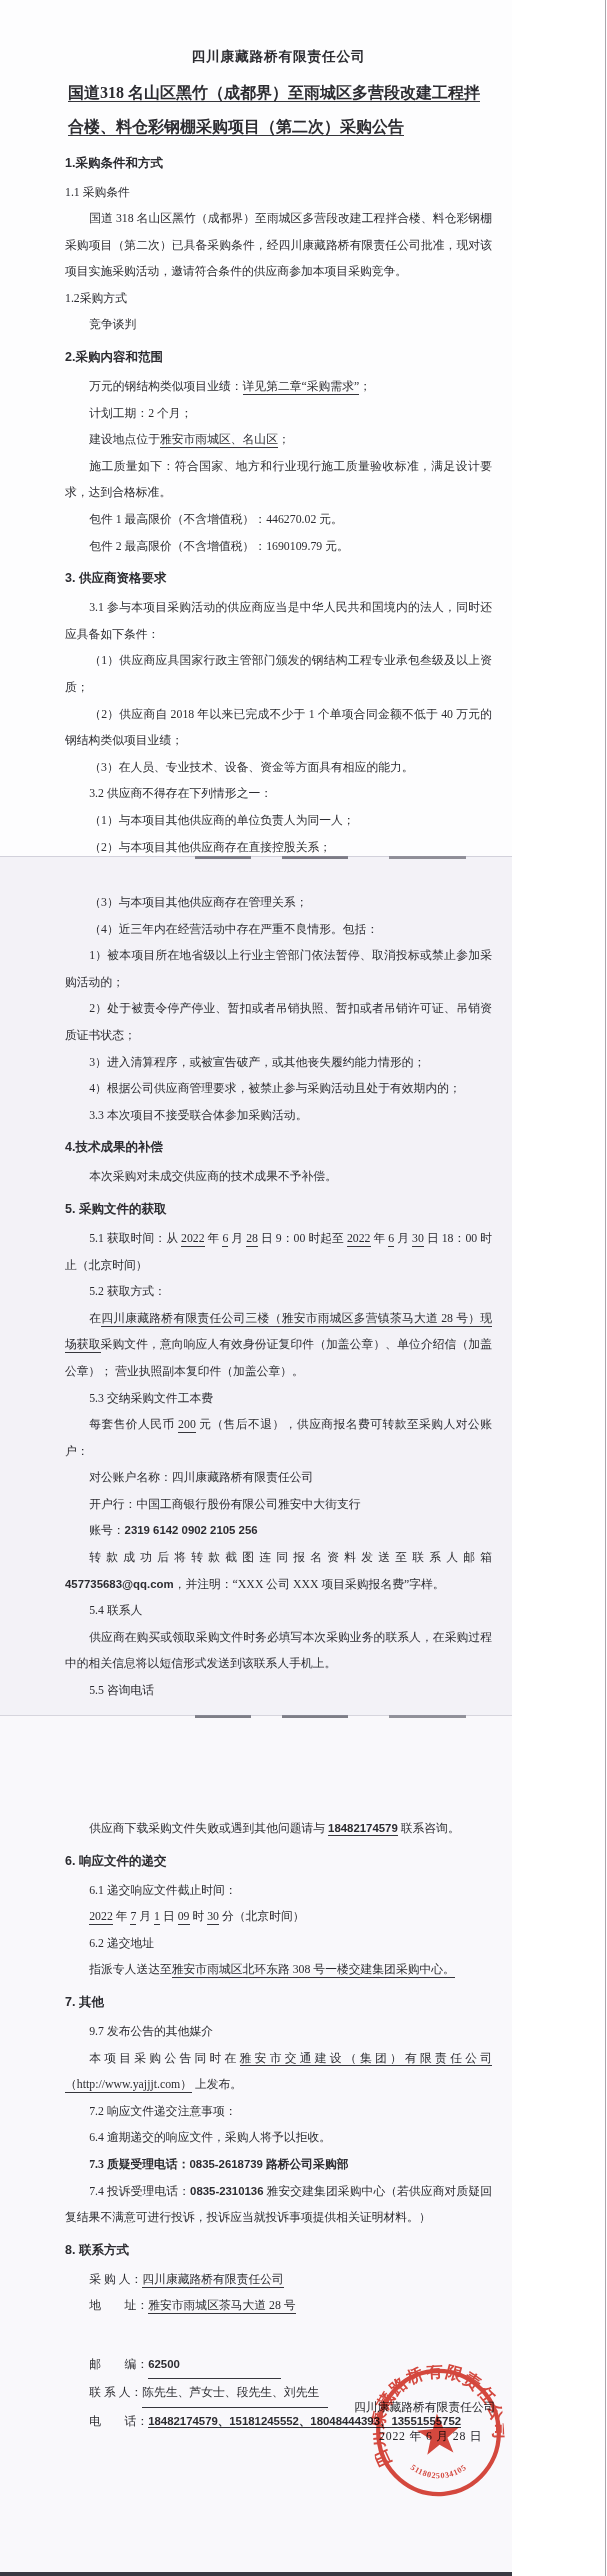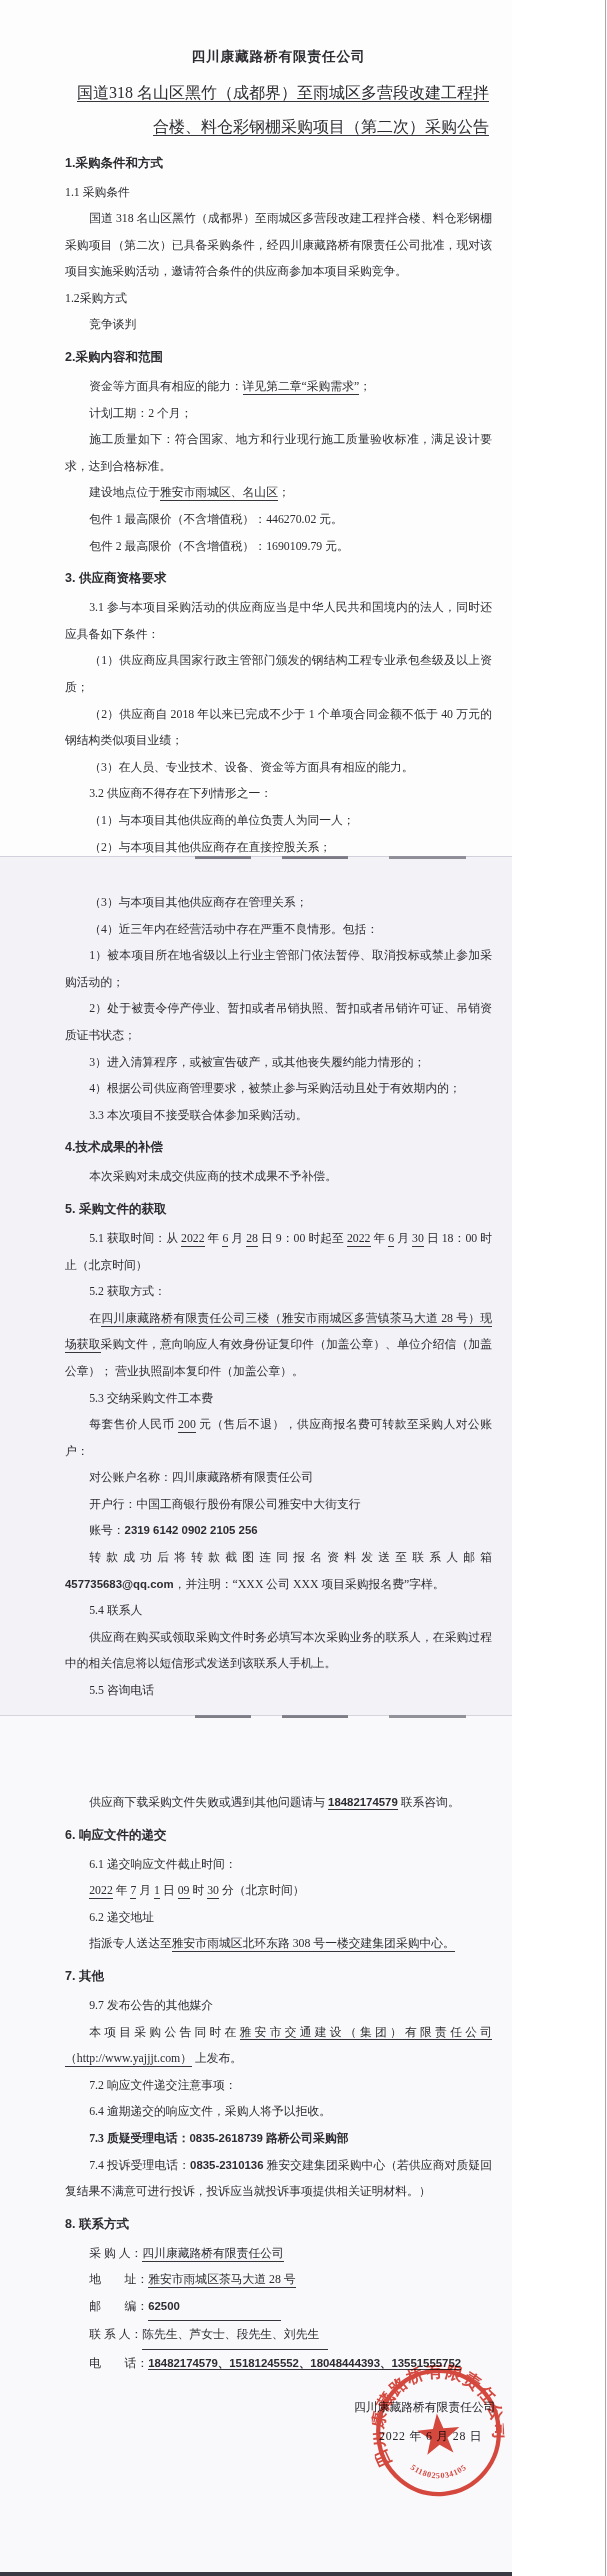--- a/index.html
+++ b/index.html
@@ -15,35 +15,35 @@
     background-image:linear-gradient(90deg,
       transparent 0 38%, rgba(60,60,72,.65) 38% 49%,
       transparent 49% 55%, rgba(60,60,72,.65) 55% 68%,
       transparent 68% 76%, rgba(60,60,72,.55) 76% 91%, transparent 91%);
     border-top:0.8px solid rgba(150,150,165,.35);}
 
   .content{position:relative;color:#2c2c31;font-size:11.8px;line-height:26.6px;
     text-align:justify;padding:0 20px 0 65px;}
   .page-1 .content{padding-top:39px;}
   .page-2 .content{padding-top:33px;}
-  .page-3 .content{padding-top:74px;}
+  .page-3 .content{padding-top:100px;}
 
   .blk{margin:0;}
   .p{text-indent:2.05em;}
   .p0{text-indent:0;}
   .bold{font-weight:bold;}
   .title1{text-align:center;text-indent:0;font-weight:bold;font-size:13.7px;line-height:35px;
     font-family:"Liberation Sans","DejaVu Sans",sans-serif;letter-spacing:0.8px;}
-  .title2{text-align:right;text-indent:0;font-weight:normal;font-size:16px;line-height:34px;
+  .title2{text-align:left;text-indent:0;font-weight:bold;font-size:16px;line-height:34px;
     margin:1.5px 0 3px;padding:0 3px;}
   .h1{text-indent:0;font-weight:bold;font-size:12.5px;line-height:32px;margin-top:3px;
     font-family:"Liberation Sans","DejaVu Sans",sans-serif;}
 
   .u{border-bottom:1.1px solid #36363c;padding-bottom:0.8px;}
-  .b{font-family:"Liberation Sans","DejaVu Sans",sans-serif;font-weight:bold;font-size:11.4px;}
+  .b{font-family:"Liberation Sans","DejaVu Sans",sans-serif;font-weight:bold;font-size:11.4px;margin-top:32px;}
   .uw{display:inline-block;text-indent:0;}
 
   
   .sig-company{position:absolute;left:354px;top:685px;font-size:11.8px;color:#26262b;white-space:nowrap;}
   .sig-date{position:absolute;left:379px;top:714px;font-size:11.8px;color:#26262b;white-space:nowrap;letter-spacing:0.8px;}
 
   .seal{position:absolute;mix-blend-mode:multiply;opacity:.92;pointer-events:none;}
   .seal svg{display:block;width:100%;height:100%;}
   .seal text{font-family:"Liberation Serif","DejaVu Serif",serif;font-weight:bold;fill:#d63a2e;}
   .seal-main{left:373px;top:650px;width:131px;height:135px;transform:rotate(-5deg);}
@@ -62,24 +62,24 @@
   <div class="page page-1">
     <div class="content">
         <div class="blk title1"><span>四川康藏路桥有限责任公司</span></div>
         <div class="blk title2"><span class="u">国道318 名山区黑竹（成都界）至雨城区多营段改建工程拌合楼、料仓彩钢棚采购项目（第二次）采购公告</span></div>
         <div class="blk h1"><span>1.采购条件和方式</span></div>
         <div class="blk p0"><span>1.1 采购条件</span></div>
         <div class="blk p"><span>国道 318 名山区黑竹（成都界）至雨城区多营段改建工程拌合楼、料仓彩钢棚采购项目（第二次）已具备采购条件，经四川康藏路桥有限责任公司批准，现对该项目实施采购活动，邀请符合条件的供应商参加本项目采购竞争。</span></div>
         <div class="blk p0"><span>1.2采购方式</span></div>
         <div class="blk p"><span>竞争谈判</span></div>
         <div class="blk h1"><span>2.采购内容和范围</span></div>
-        <div class="blk p"><span>资金等方面具有相应的能力：</span><span class="u">详见第二章“采购需求”</span><span>；</span></div>
+        <div class="blk p"><span>万元的钢结构类似项目业绩：</span><span class="u">详见第二章“采购需求”</span><span>；</span></div>
         <div class="blk p"><span>计划工期：2 个月；</span></div>
+        <div class="blk p"><span>建设地点位于</span><span class="u">雅安市雨城区、名山区</span><span>；</span></div>
         <div class="blk p"><span>施工质量如下：符合国家、地方和行业现行施工质量验收标准，满足设计要求，达到合格标准。</span></div>
-        <div class="blk p"><span>建设地点位于</span><span class="u">雅安市雨城区、名山区</span><span>；</span></div>
         <div class="blk p"><span>包件 1 最高限价（不含增值税）：446270.02 元。</span></div>
         <div class="blk p"><span>包件 2 最高限价（不含增值税）：1690109.79 元。</span></div>
         <div class="blk h1"><span>3. 供应商资格要求</span></div>
         <div class="blk p"><span>3.1 参与本项目采购活动的供应商应当是中华人民共和国境内的法人，同时还应具备如下条件：</span></div>
         <div class="blk p"><span>（1）供应商应具国家行政主管部门颁发的钢结构工程专业承包叁级及以上资质；</span></div>
         <div class="blk p"><span>（2）供应商自 2018 年以来已完成不少于 1 个单项合同金额不低于 40 万元的钢结构类似项目业绩；</span></div>
         <div class="blk p"><span>（3）在人员、专业技术、设备、资金等方面具有相应的能力。</span></div>
         <div class="blk p"><span>3.2 供应商不得存在下列情形之一：</span></div>
         <div class="blk p"><span>（1）与本项目其他供应商的单位负责人为同一人；</span></div>
         <div class="blk p"><span>（2）与本项目其他供应商存在直接控股关系；</span></div>

